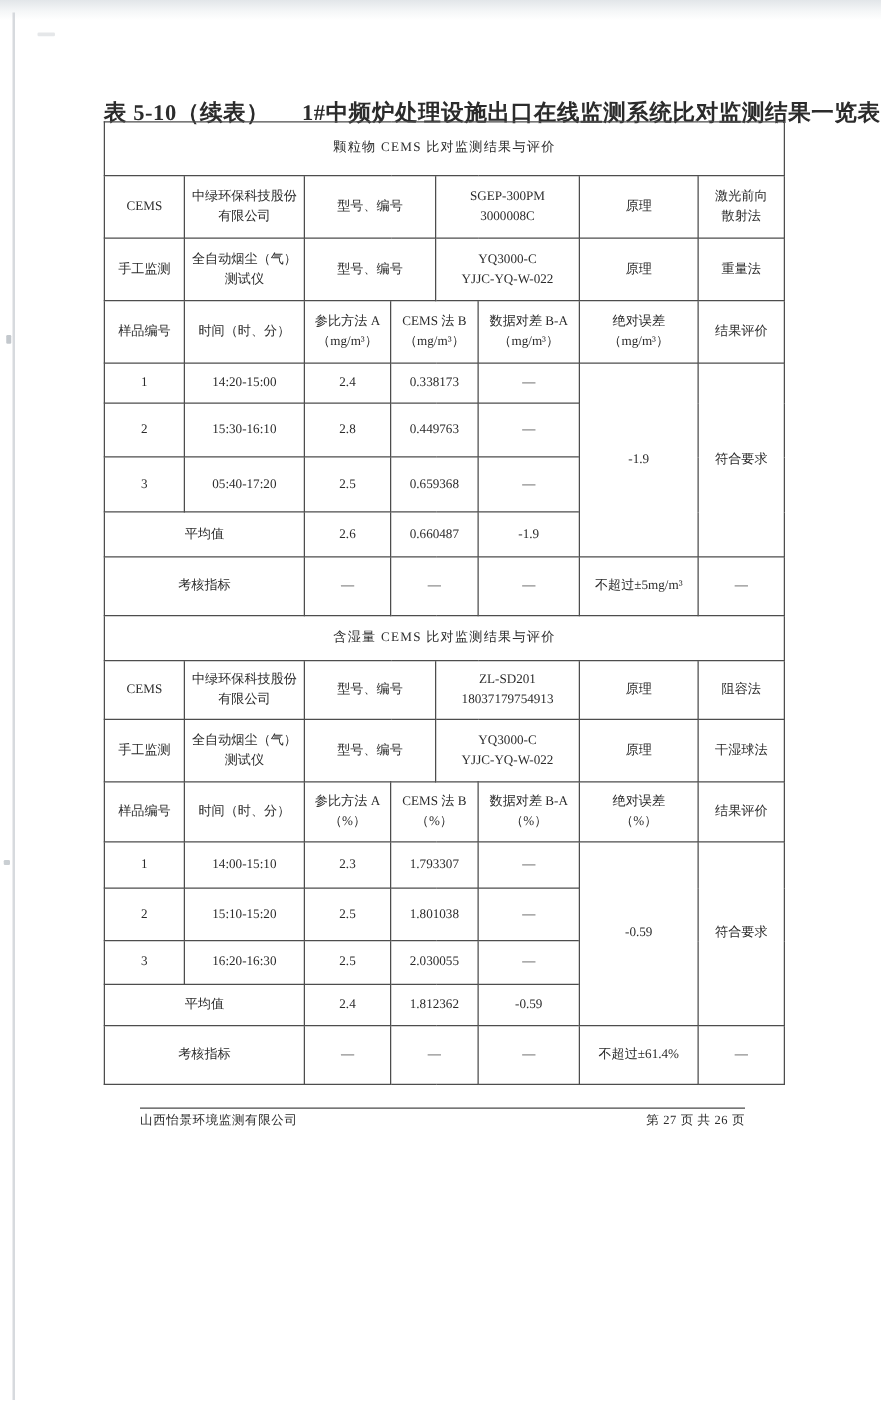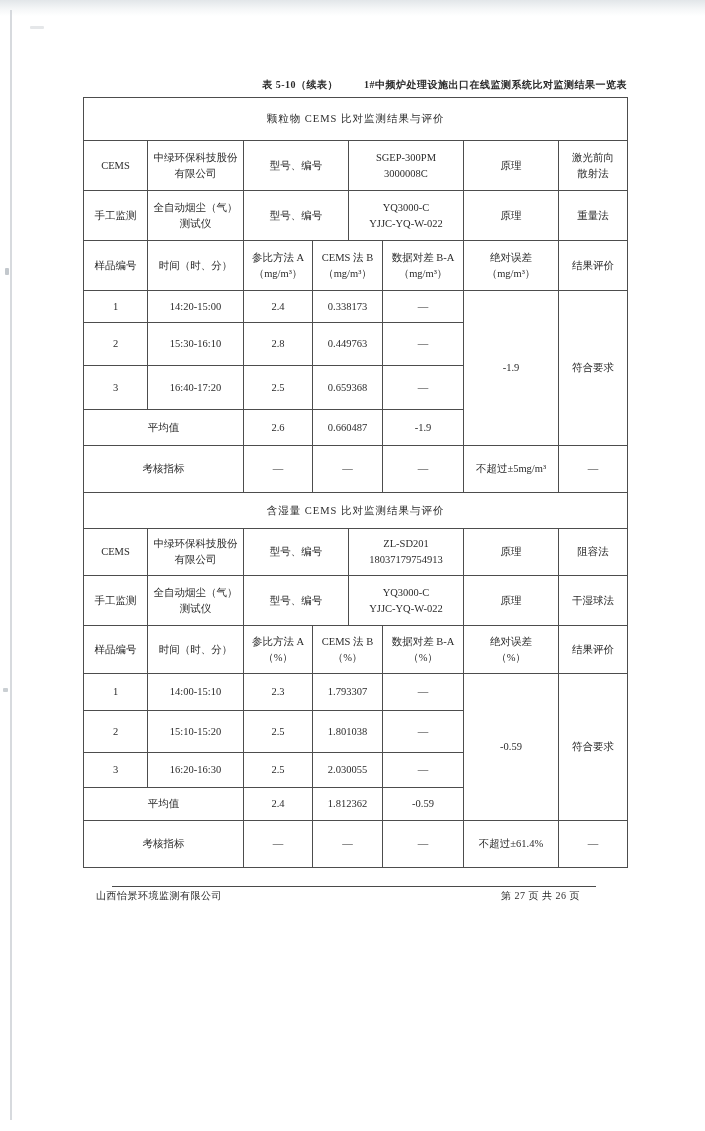--- a/index.html
+++ b/index.html
@@ -21,21 +21,21 @@
     background: #c9ced3; opacity: 0.75;
   }
   .speck { position: absolute; background: #b4bac0; border-radius: 1px; }
   .speck-1 { left: 5px; top: 268px; width: 4px; height: 7px; opacity: .8; }
   .speck-2 { left: 3px; top: 688px; width: 5px; height: 4px; opacity: .7; }
   .speck-3 { left: 30px; top: 26px; width: 14px; height: 3px; opacity: .35; }
 
   
   .doc-title {
     position: absolute; left: 83px; top: 78px; width: 544px;
-    text-align: right; font-size: 10px; font-weight: bold;
+    text-align: right; font-size: 18px; font-weight: bold;
     letter-spacing: .5px; white-space: nowrap;
   }
   .doc-title .gap { display: inline-block; width: 26px; }
 
   
   table.report {
     position: absolute; left: 83px; top: 97px;
     width: 544px; table-layout: fixed;
     border-collapse: collapse;
   }
@@ -56,21 +56,21 @@
   .rh-t2 { height: 36px; } .rh-e3 { height: 47px; } .rh-e4 { height: 50px; }
   .rh-h2 { height: 48px; } .rh-d21 { height: 37px; } .rh-d22 { height: 42px; }
   .rh-d23 { height: 35px; } .rh-a2 { height: 33px; } .rh-k2 { height: 47px; }
 
   
   .footer-rule {
     position: absolute; left: 112px; top: 886px; width: 484px; height: 1px;
     background: #4a4a4a;
   }
   .footer-row {
-    position: absolute; left: 96px; top: 889px; width: 484px;
+    position: absolute; left: 112px; top: 889px; width: 484px;
     display: flex; justify-content: space-between;
     font-size: 10px; letter-spacing: .5px;
   }
 </style>
 </head>
 <body>
 
 <div class="scan-top-band"></div>
 <div class="scan-left-edge"></div>
 <div class="speck speck-1"></div>
@@ -138,21 +138,21 @@
   </tr>
   <tr class="rh-d12">
     <td>2</td>
     <td>15:30-16:10</td>
     <td>2.8</td>
     <td colspan="2">0.449763</td>
     <td>—</td>
   </tr>
   <tr class="rh-d13">
     <td>3</td>
-    <td>16:40-17:20</td>
+    <td>05:40-17:20</td>
     <td>2.5</td>
     <td colspan="2">0.659368</td>
     <td>—</td>
   </tr>
   <tr class="rh-a1">
     <td colspan="2">平均值</td>
     <td>2.6</td>
     <td colspan="2">0.660487</td>
     <td>-1.9</td>
   </tr>

